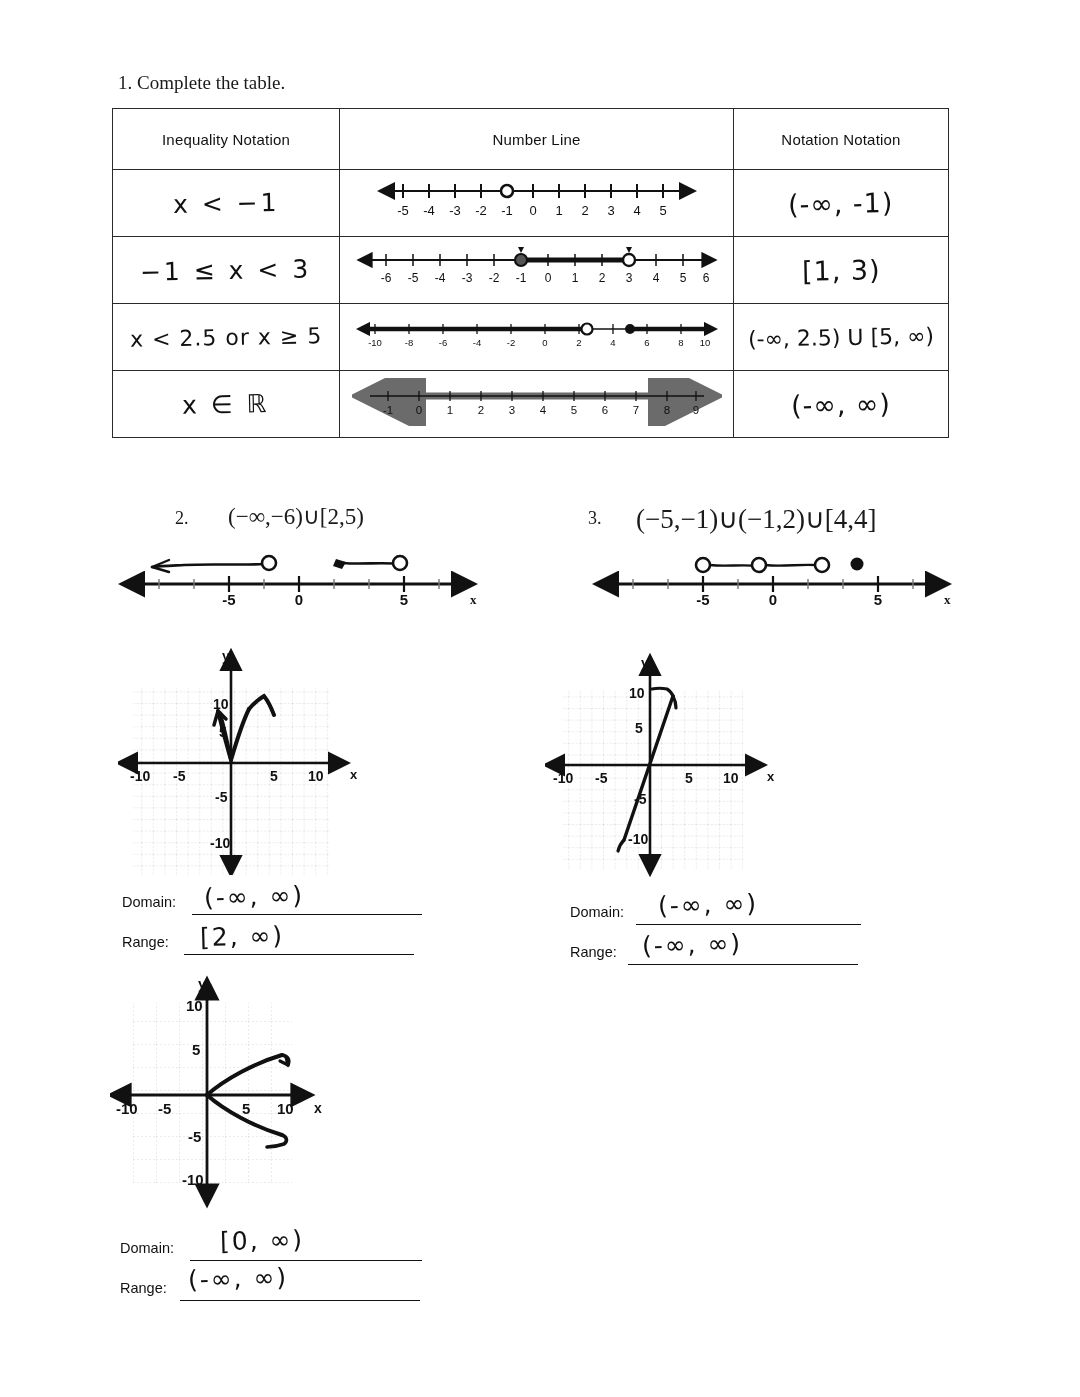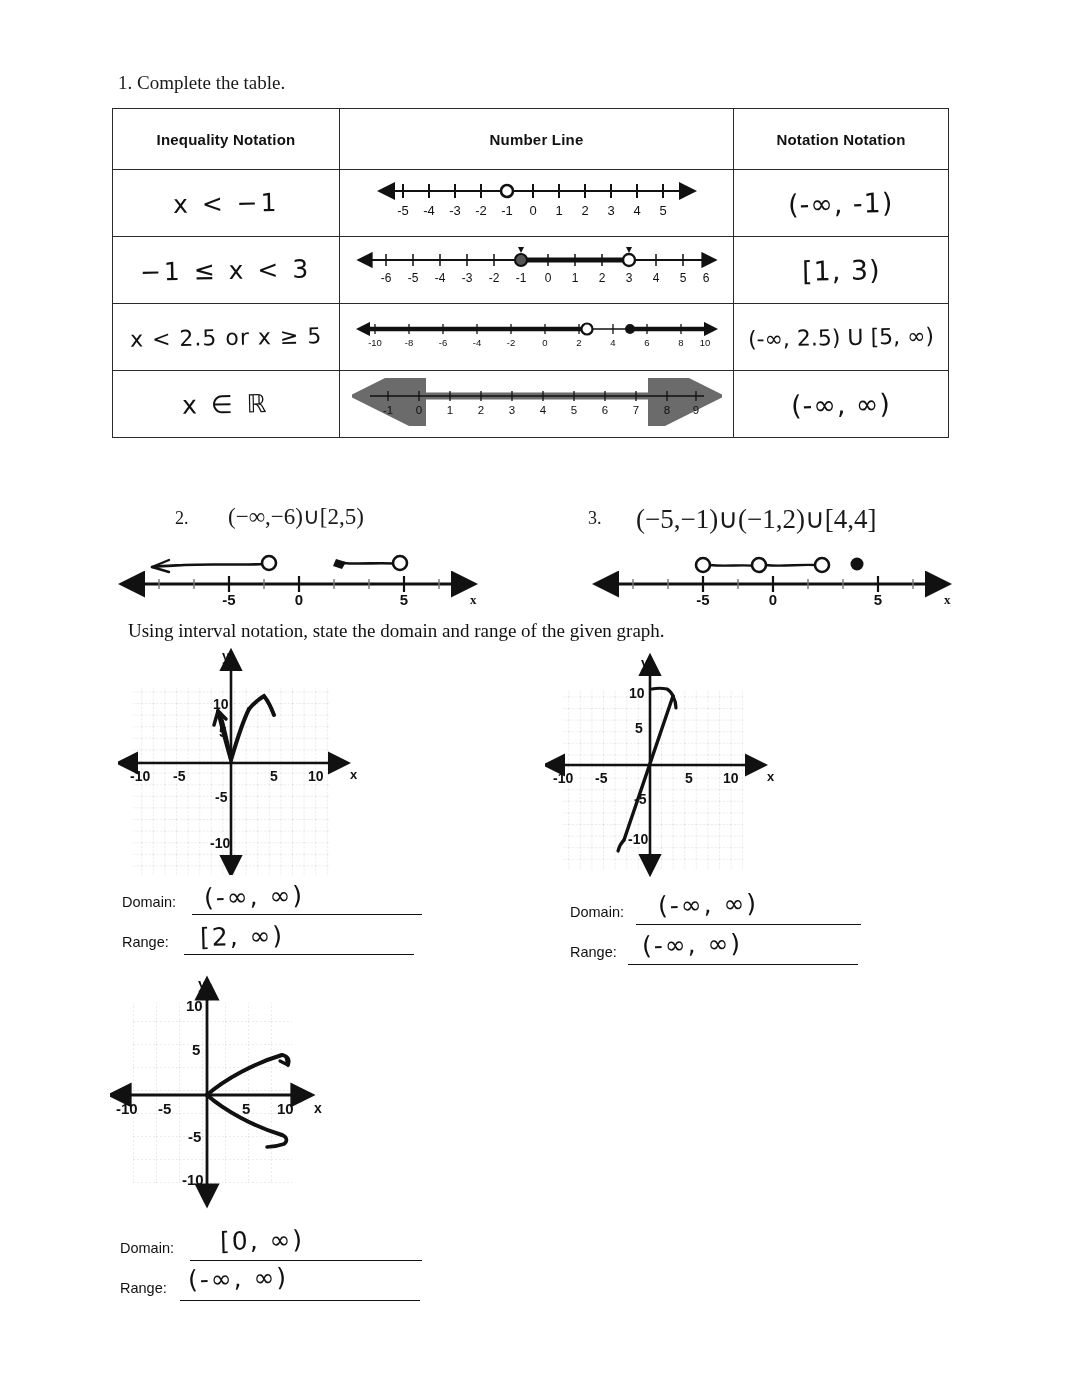--- a/index.html
+++ b/index.html
@@ -44,21 +44,21 @@
   }
   .tbl td,.tbl th{
     border:1px solid #2a2a2a;
     padding:0;
     vertical-align:middle;
     text-align:center;
   }
   .tbl th{
     height:60px;
     font-family:"Liberation Sans", sans-serif;
-    font-weight:bold;
+    font-weight:normal;
     font-size:15px;
     letter-spacing:.2px;
     color:#111;
   }
   .c1{width:226px;}
   .c2{width:393px;}
   .c3{width:214px;}
   .rowbox{height:66px;position:relative;}
 
   
@@ -373,21 +373,20 @@
 
     <circle cx="271" cy="26" r="6.5" fill="#111"></circle>
     <g class="tick-lab" font-size="15" font-weight="bold" fill="#111" text-anchor="middle">
       <text x="117" y="67">-5</text>
         <text x="187" y="67">0</text>
         <text x="292" y="67">5</text>
     </g>
     <text x="358" y="66" font-size="13" font-weight="bold" fill="#111">x</text>
   </svg>
 
-  <div class="instr" style="left:128px;top:620px;">Using interval notation, state the domain and range of the given graph.</div>
 
   <svg class="graph" style="left:118px;top:645px;" width="240" height="230" viewBox="0 0 240 230">
     <defs>
       <pattern id="g1" width="11.6" height="11.6" patternUnits="userSpaceOnUse">
         <path d="M0 0 H11.6 M0 0 V11.6" stroke="#c9c9c9" stroke-width="0.8" stroke-dasharray="2 1.6" fill="none"></path>
       </pattern>
     </defs>
     <rect x="15" y="43" width="197" height="197" fill="url(#g1)" opacity="0.95"></rect>
     <line x1="2" y1="118" x2="228" y2="118" stroke="#111" stroke-width="2.6" marker-end="url(#ar)" marker-start="url(#arl)"></line>
     <line x1="113" y1="8" x2="113" y2="228" stroke="#111" stroke-width="2.6" marker-end="url(#ar)" marker-start="url(#arl)"></line>

